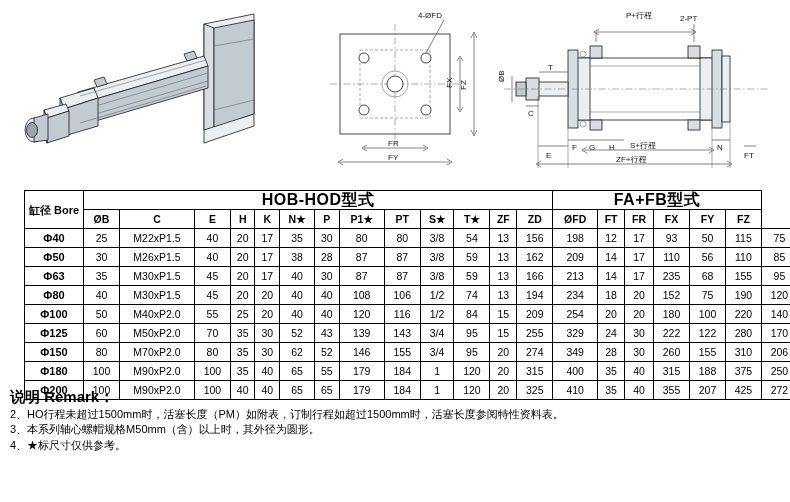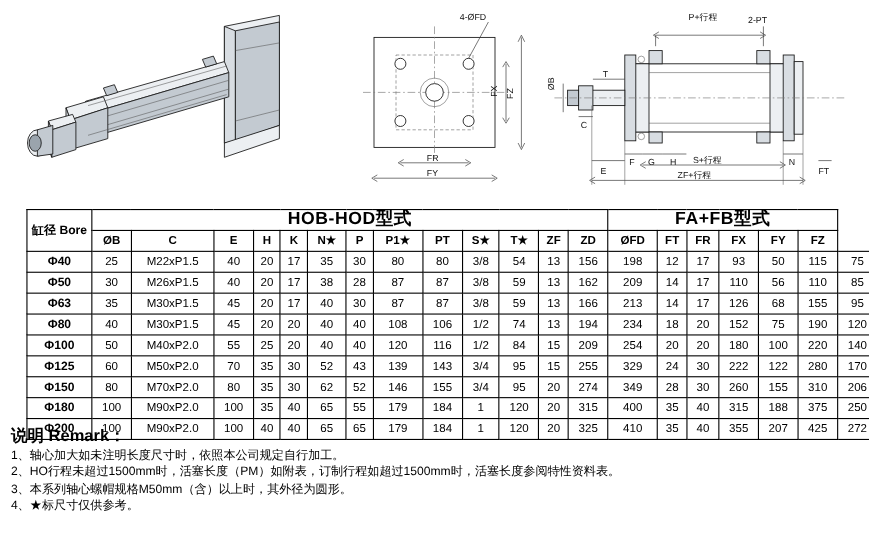--- a/index.html
+++ b/index.html
@@ -346,21 +346,21 @@
           <td>30</td>
           <td>87</td>
           <td>87</td>
           <td>3/8</td>
           <td>59</td>
           <td>13</td>
           <td>166</td>
           <td>213</td>
           <td>14</td>
           <td>17</td>
-          <td>126</td>
+          <td>235</td>
           <td>68</td>
           <td>155</td>
           <td>95</td>
         </tr>
         <tr>
           <td class="col-bore row-bore">Φ80</td>
           <td>40</td>
           <td class="c-C">M30xP1.5</td>
           <td>45</td>
           <td>20</td>
@@ -496,18 +496,17 @@
           <td>425</td>
           <td>272</td>
         </tr>
       </tbody>
   </table>
 </div>
 
 <div class="remark">
   <div class="title">说明 Remark：</div>
   <div class="clip" id="remark-lines">
-      <div class="line">1、轴心加大如未注明长度尺寸时，依照本公司规定自行加工。</div>
       <div class="line">2、HO行程未超过1500mm时，活塞长度（PM）如附表，订制行程如超过1500mm时，活塞长度参阅特性资料表。</div>
       <div class="line">3、本系列轴心螺帽规格M50mm（含）以上时，其外径为圆形。</div>
       <div class="line">4、★标尺寸仅供参考。</div>
     </div>
 </div>
 
 </body></html>

